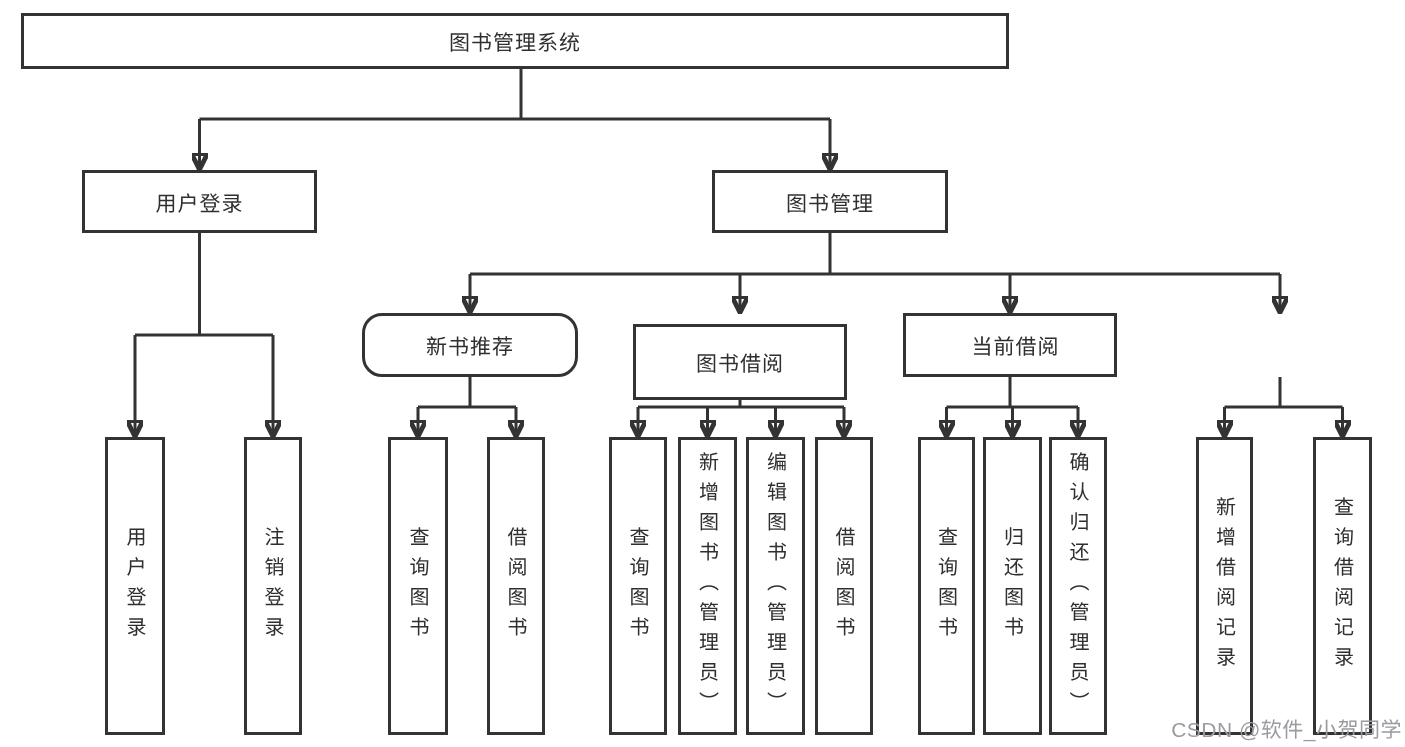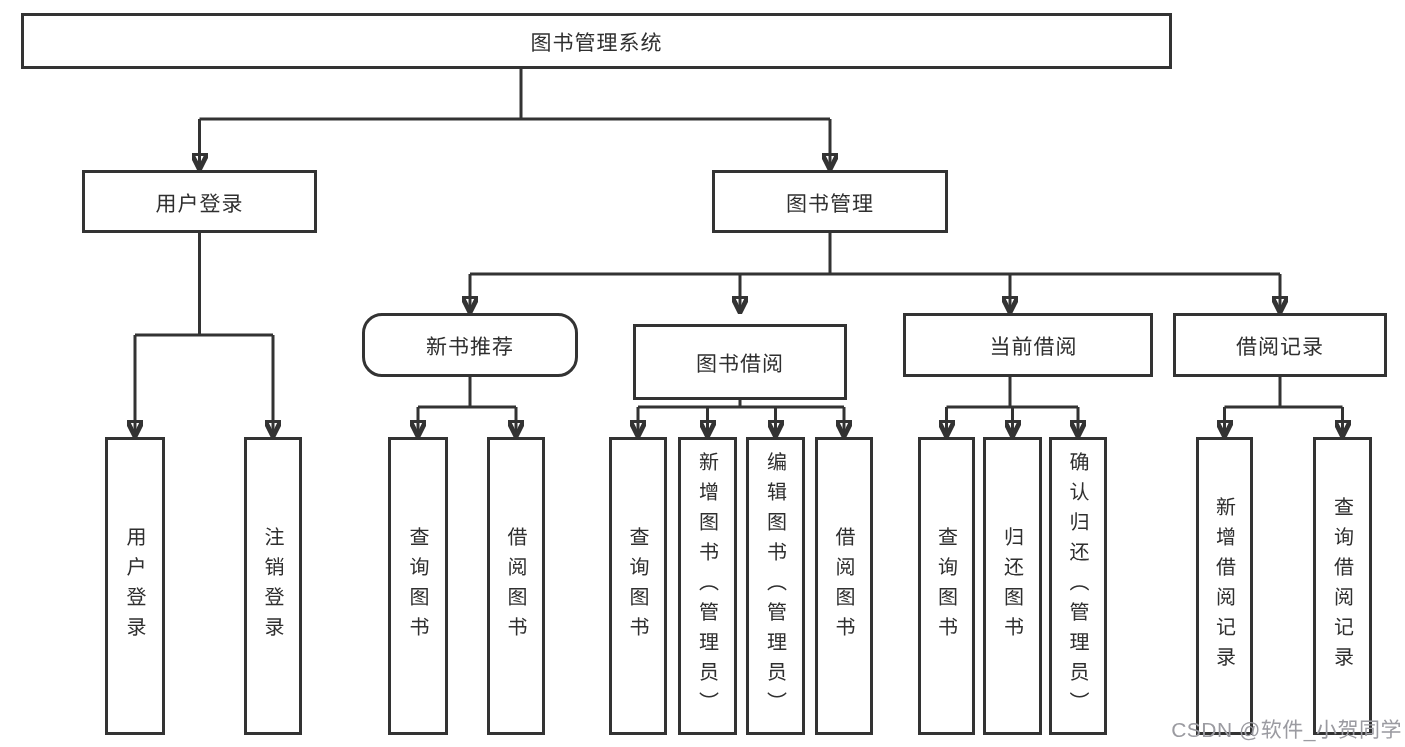--- a/index.html
+++ b/index.html
@@ -88,42 +88,39 @@
     <path d="M1010 377 V407 M946.5 407 H1078"></path>
     <path d="M946.5 407 V435" marker-end="url(#arrow)"></path>
     <path d="M1012.5 407 V435" marker-end="url(#arrow)"></path>
     <path d="M1078 407 V435" marker-end="url(#arrow)"></path>
 
     <path d="M1280 377 V407 M1224.5 407 H1342.5"></path>
     <path d="M1224.5 407 V435" marker-end="url(#arrow)"></path>
     <path d="M1342.5 407 V435" marker-end="url(#arrow)"></path>
   </svg>
 
-  <div class="node" style="left:21px;top:13px;width:1151px;height:56px;justify-content:center;">
+  <div class="node" style="left:21px;top:13px;width:988px;height:56px;justify-content:center;">
     <span>图书管理系统</span>
   </div>
 
   <div class="node" style="left:82px;top:170px;width:235px;height:63px;">
     <span>用户登录</span>
   </div>
   <div class="node" style="left:712px;top:170px;width:236px;height:63px;">
     <span>图书管理</span>
   </div>
 
   <div class="node" style="left:362px;top:313px;width:216px;height:64px;border-radius:20px;">
     <span>新书推荐</span>
   </div>
   <div class="node" style="left:633px;top:324px;width:214px;height:76px;">
     <span>图书借阅</span>
   </div>
-  <div class="node" style="left:903px;top:313px;width:250px;height:64px;padding-left:11px;">
+  <div class="node" style="left:903px;top:313px;width:214px;height:64px;padding-left:11px;">
     <span>当前借阅</span>
-  </div>
-  <div class="node" style="left:1173px;top:313px;width:214px;height:64px;">
-    <span>借阅记录</span>
   </div>
 
   <div class="leaf" style="left:105px;width:60px;">
     <span class="vtext">用户登录</span>
   </div>
   <div class="leaf" style="left:244px;width:58px;">
     <span class="vtext">注销登录</span>
   </div>
 
   <div class="leaf" style="left:388px;width:60px;">

